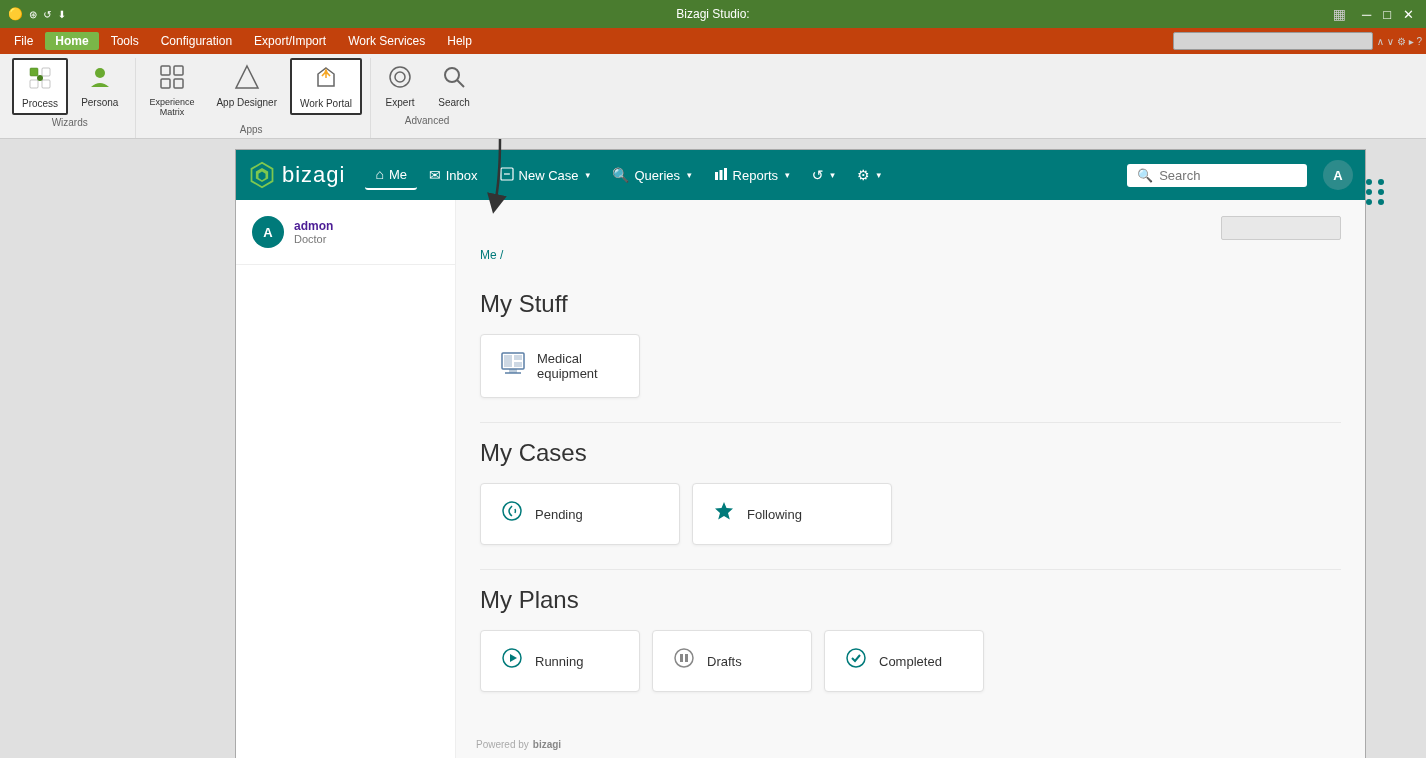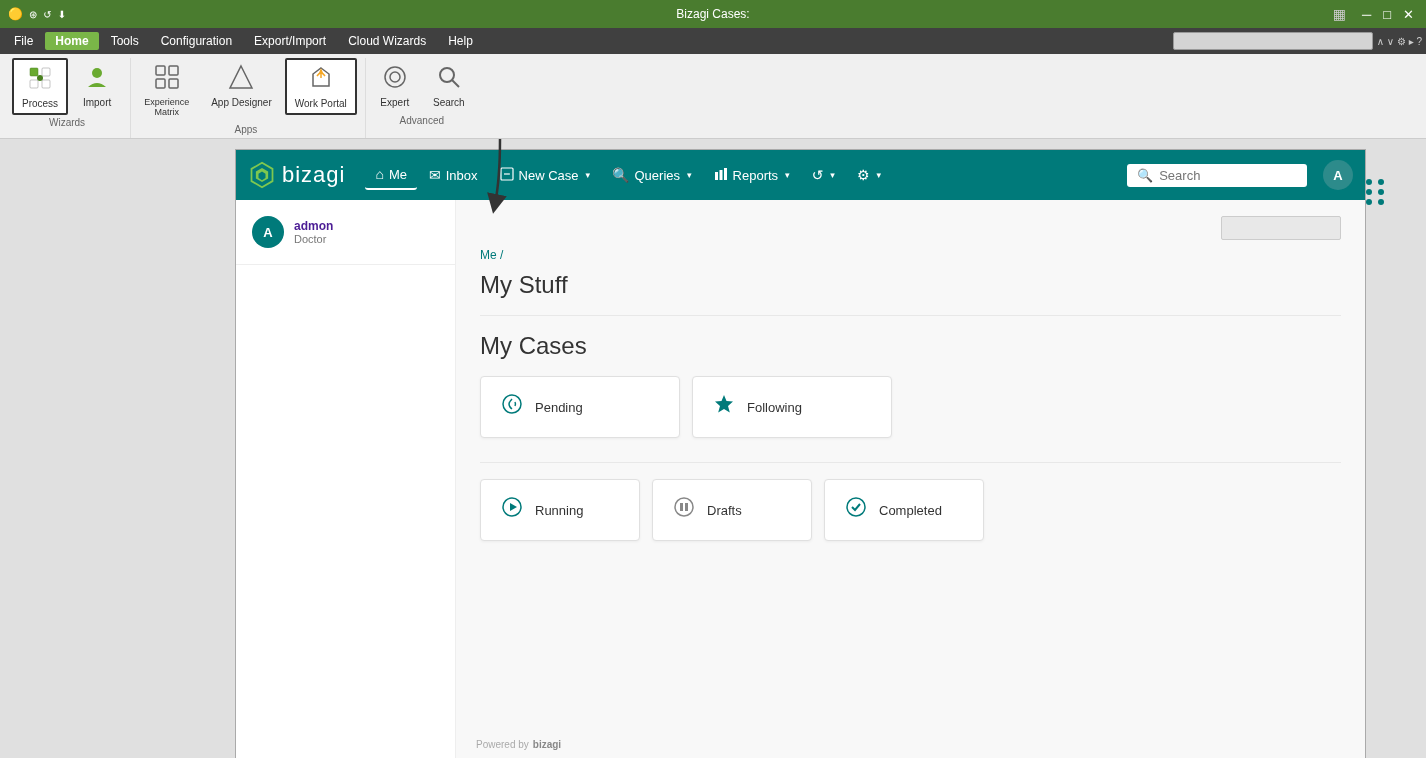--- a/index.html
+++ b/index.html
@@ -16,21 +16,21 @@
       color: white;
       font-size: 12px;
     }
     .title-bar-left { display: flex; align-items: center; gap: 6px; }
     .title-bar-center { position: absolute; left: 50%; transform: translateX(-50%); }
     .title-bar-right { display: flex; align-items: center; gap: 4px; }
     .win-btn { background: none; border: none; color: white; font-size: 13px; cursor: pointer; padding: 0 4px; }
 
     
     .menu-bar {
-      background: #404040;
+      background: #c2410c;
       height: 26px;
       display: flex;
       align-items: center;
       padding: 0 4px;
       gap: 2px;
     }
     .menu-item {
       color: white;
       font-size: 12px;
       padding: 2px 10px;
@@ -243,21 +243,21 @@
     
     .portal-main {
       flex: 1;
       overflow-y: auto;
       padding: 16px 24px;
       background: #f8f8f8;
     }
     .breadcrumb {
       font-size: 12px;
       color: #666;
-      margin-bottom: 9px;
+      margin-bottom: 28px;
     }
     .breadcrumb span { color: #007a7a; cursor: pointer; }
     .section-title {
       font-size: 24px;
       color: #333;
       font-weight: 400;
       margin-bottom: 16px;
     }
     .card-grid {
       display: flex;
@@ -322,37 +322,37 @@
 <body>
 
 <div class="title-bar">
   <div class="title-bar-left">
     <span style="font-size:12px;">🟡</span>
     <span style="font-size:10px;">⊛</span>
     <span style="font-size:10px;">↺</span>
     <span style="font-size:10px;">⬇</span>
   </div>
   <div class="title-bar-center">
-    <span>Bizagi Cases:</span>
+    <span>Bizagi Studio:</span>
   </div>
   <div class="title-bar-right">
     <span style="font-size:14px; color:#ccc; margin-right:8px;">▦</span>
     <button class="win-btn">─</button>
     <button class="win-btn">□</button>
     <button class="win-btn">✕</button>
   </div>
 </div>
 
 <div class="menu-bar">
   <div class="menu-item">File</div>
   <div class="menu-item active-tab">Home</div>
   <div class="menu-item">Tools</div>
   <div class="menu-item">Configuration</div>
   <div class="menu-item">Export/Import</div>
-  <div class="menu-item">Cloud Wizards</div>
+  <div class="menu-item">Work Services</div>
   <div class="menu-item">Help</div>
   <div class="ribbon-search" style="margin-left:auto; padding:0;">
     <input type="text" style="width: 200px; padding: 2px 8px; border: 1px solid rgb(153, 153, 153); background: rgb(212, 212, 212); border-radius: 2px; font-size: 11px;">
     <span style="font-size:10px; margin-left:4px; color:#ccc;">∧ ∨ ⚙ ▸ ?</span>
   </div>
 </div>
 
 <div class="ribbon">
   <div class="ribbon-groups">
 
@@ -370,21 +370,21 @@
           </div>
           <div class="ribbon-label">Process</div>
         </button>
         <button class="ribbon-btn">
           <div class="ribbon-icon">
             <svg width="28" height="28" viewBox="0 0 28 28">
               <circle cx="14" cy="10" r="5" fill="#6aaa30"></circle>
               <path d="M5 24 Q14 16 23 24" fill="#6aaa30"></path>
             </svg>
           </div>
-          <div class="ribbon-label">Import</div>
+          <div class="ribbon-label">Persona</div>
         </button>
       </div>
       <div class="ribbon-group-label">Wizards</div>
     </div>
 
     <div class="ribbon-group">
       <div class="ribbon-group-items">
         <button class="ribbon-btn">
           <div class="ribbon-icon">
             <svg width="28" height="28" viewBox="0 0 28 28">
@@ -557,20 +557,35 @@
 
         <div style="display:flex; justify-content:flex-end; margin-bottom:8px;">
           <button class="btn-action" style="background:#e8e8e8; border:1px solid #ccc; padding:4px 16px; font-size:12px; border-radius:2px; width:120px; height:24px;"></button>
         </div>
 
         <div class="breadcrumb">
           <span>Me /</span>
         </div>
 
         <div class="section-title">My Stuff</div>
+        <div class="card-grid">
+          <div class="card">
+            <span class="card-icon card-icon-medical">
+              <svg width="24" height="22" viewBox="0 0 24 22">
+                <rect x="1" y="1" width="22" height="16" rx="1" fill="none" stroke="#5b7fa6" stroke-width="1.5"></rect>
+                <rect x="3" y="3" width="8" height="12" fill="#5b7fa6" opacity="0.3"></rect>
+                <rect x="13" y="3" width="8" height="5" fill="#5b7fa6" opacity="0.3"></rect>
+                <rect x="13" y="10" width="8" height="5" fill="#5b7fa6" opacity="0.3"></rect>
+                <rect x="8" y="17" width="8" height="4" fill="#5b7fa6" opacity="0.4"></rect>
+                <line x1="4" y1="21" x2="20" y2="21" stroke="#5b7fa6" stroke-width="1.5"></line>
+              </svg>
+            </span>
+            <span class="card-label">Medical<br>equipment</span>
+          </div>
+        </div>
 
         <hr class="section-divider">
 
         <div class="section-title">My Cases</div>
         <div class="card-grid">
           <div class="card" style="min-width:200px;">
             <span class="card-icon card-icon-pending">
               <svg width="22" height="22" viewBox="0 0 22 22">
                 <circle cx="11" cy="11" r="9" fill="none" stroke="#007a7a" stroke-width="1.5"></circle>
                 <path d="M11 6 Q8 9 8 11 Q8 14 11 16" fill="none" stroke="#007a7a" stroke-width="1.5"></path>
@@ -584,20 +599,21 @@
               <svg width="22" height="22" viewBox="0 0 22 22">
                 <polygon points="11,2 13.5,8 20,8.5 15,13 16.8,19.5 11,16 5.2,19.5 7,13 2,8.5 8.5,8" fill="#007a7a"></polygon>
               </svg>
             </span>
             <span class="card-label">Following</span>
           </div>
         </div>
 
         <hr class="section-divider">
 
+        <div class="section-title">My Plans</div>
         <div class="card-grid">
           <div class="card" style="min-width:160px;">
             <span class="card-icon card-icon-running">
               <svg width="22" height="22" viewBox="0 0 22 22">
                 <circle cx="11" cy="11" r="9" fill="none" stroke="#007a7a" stroke-width="1.5"></circle>
                 <polygon points="9,7 16,11 9,15" fill="#007a7a"></polygon>
               </svg>
             </span>
             <span class="card-label">Running</span>
           </div>

